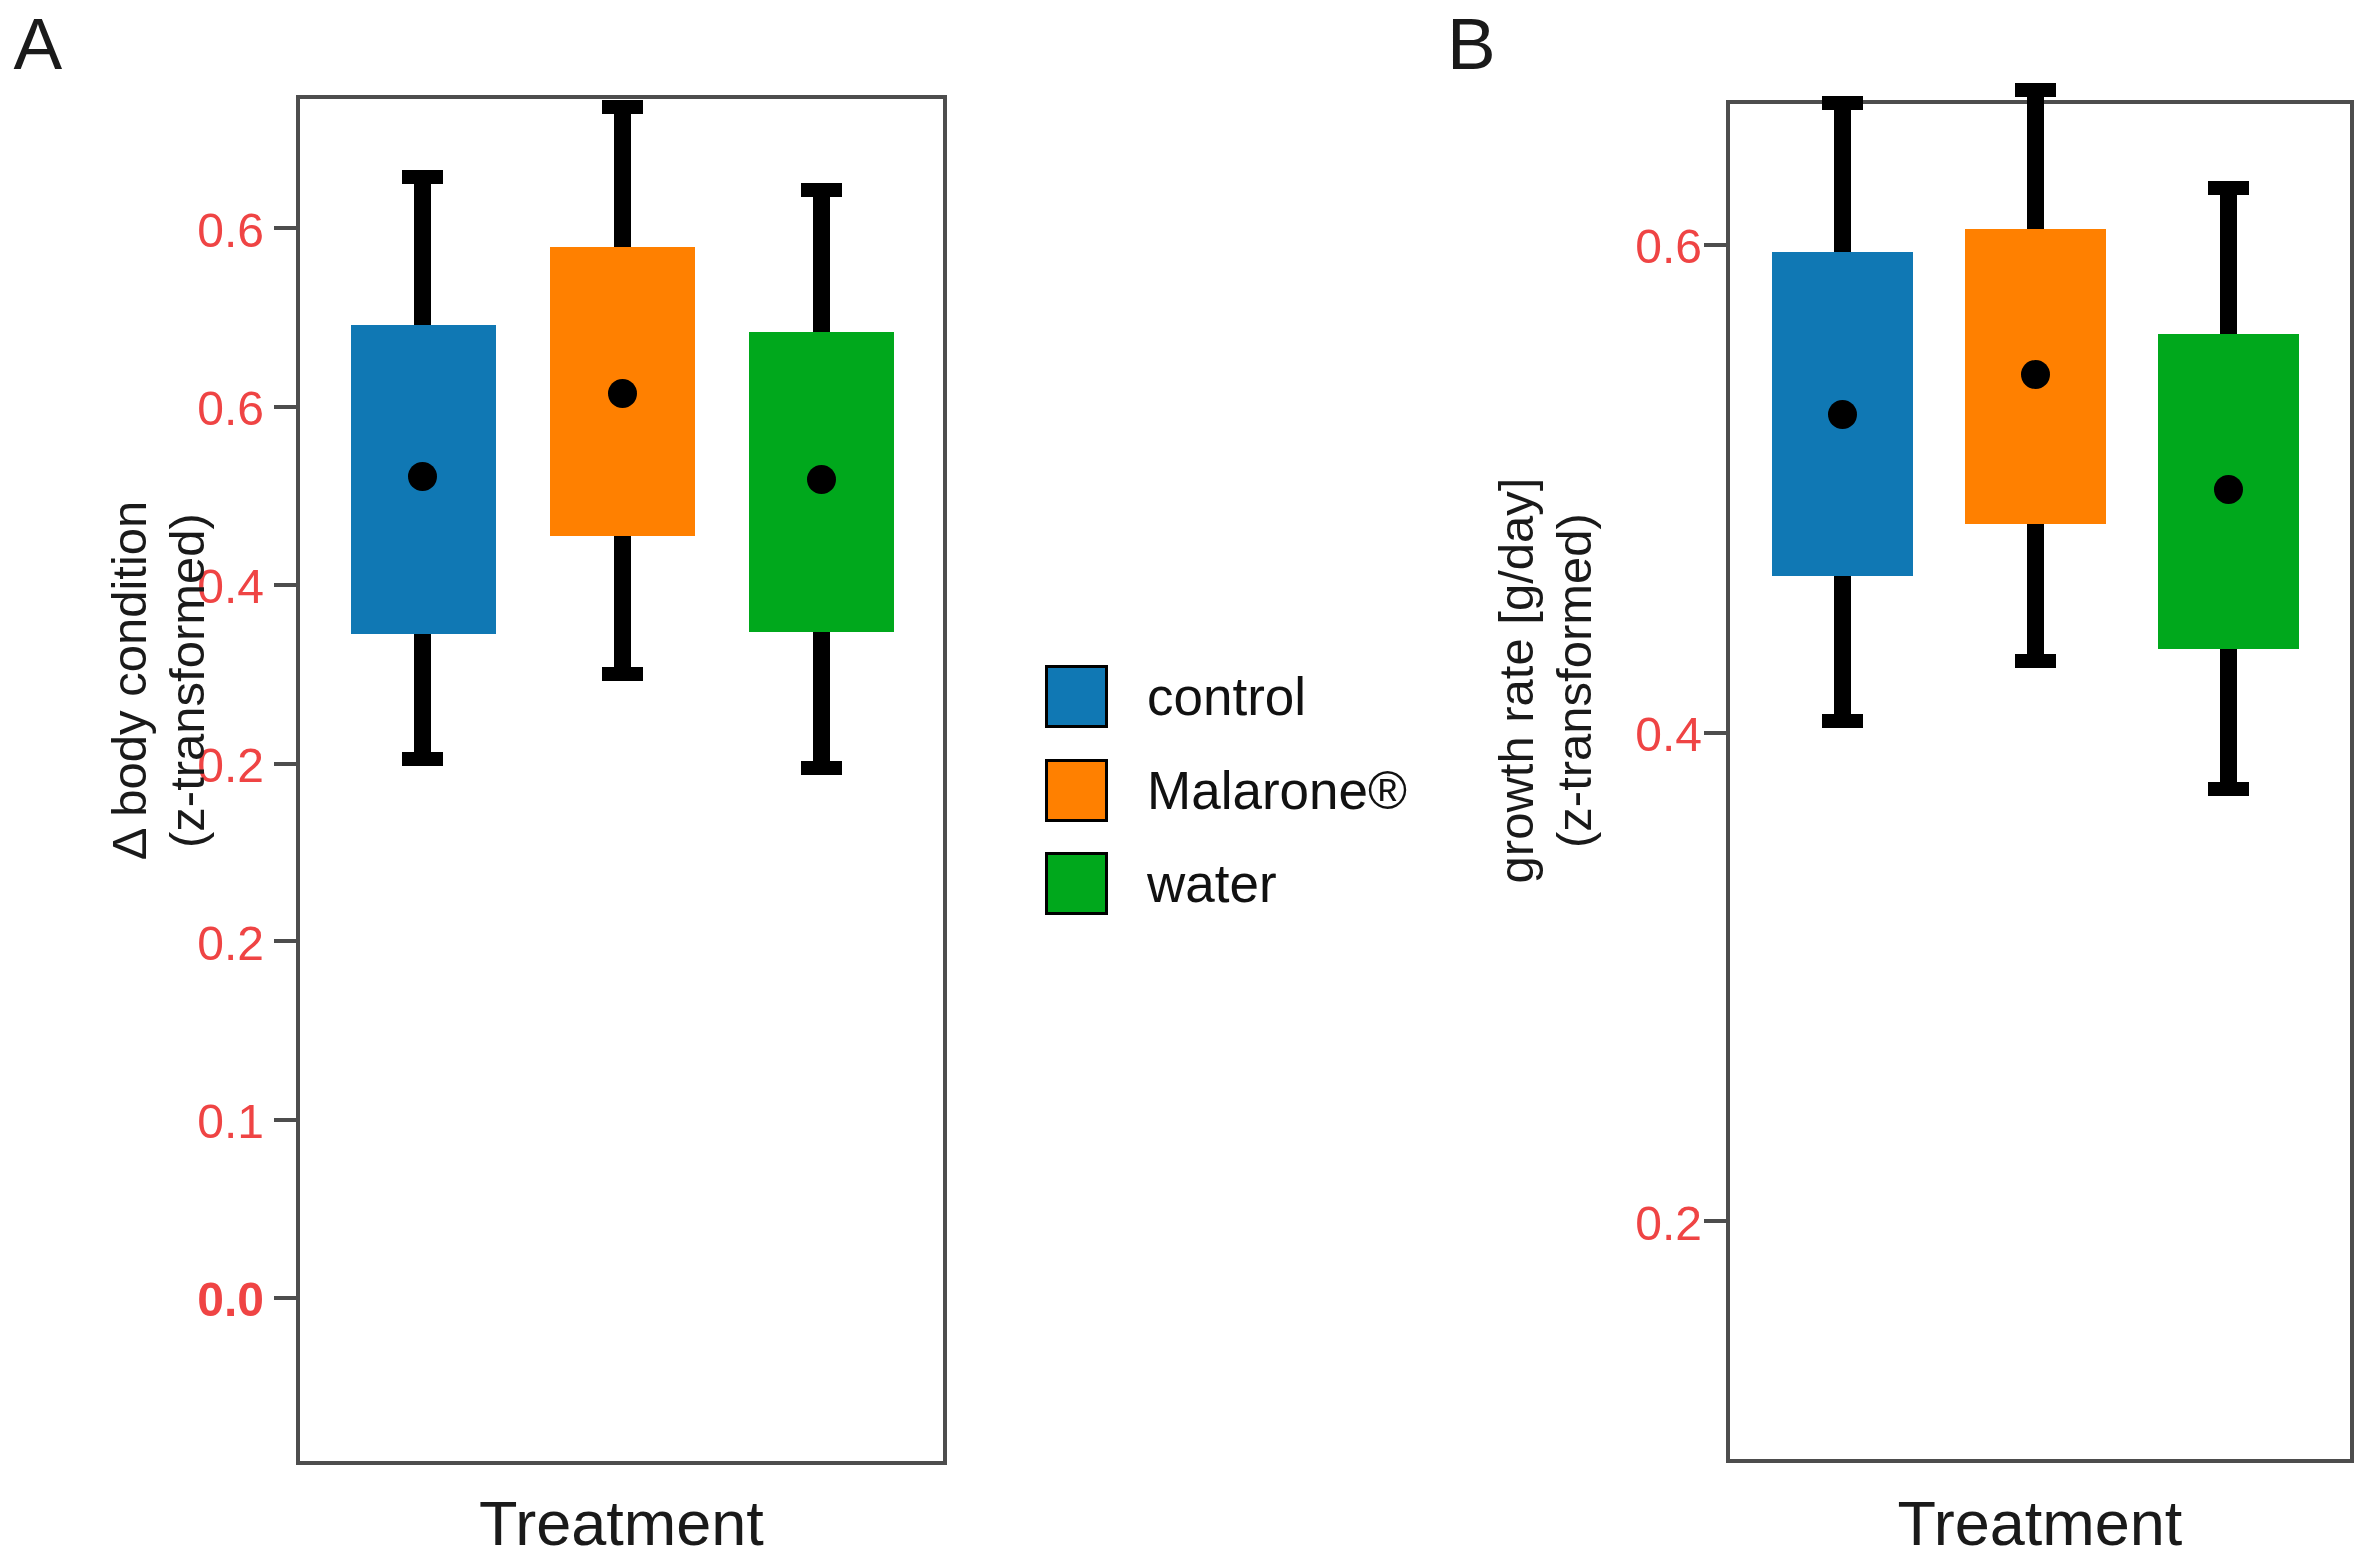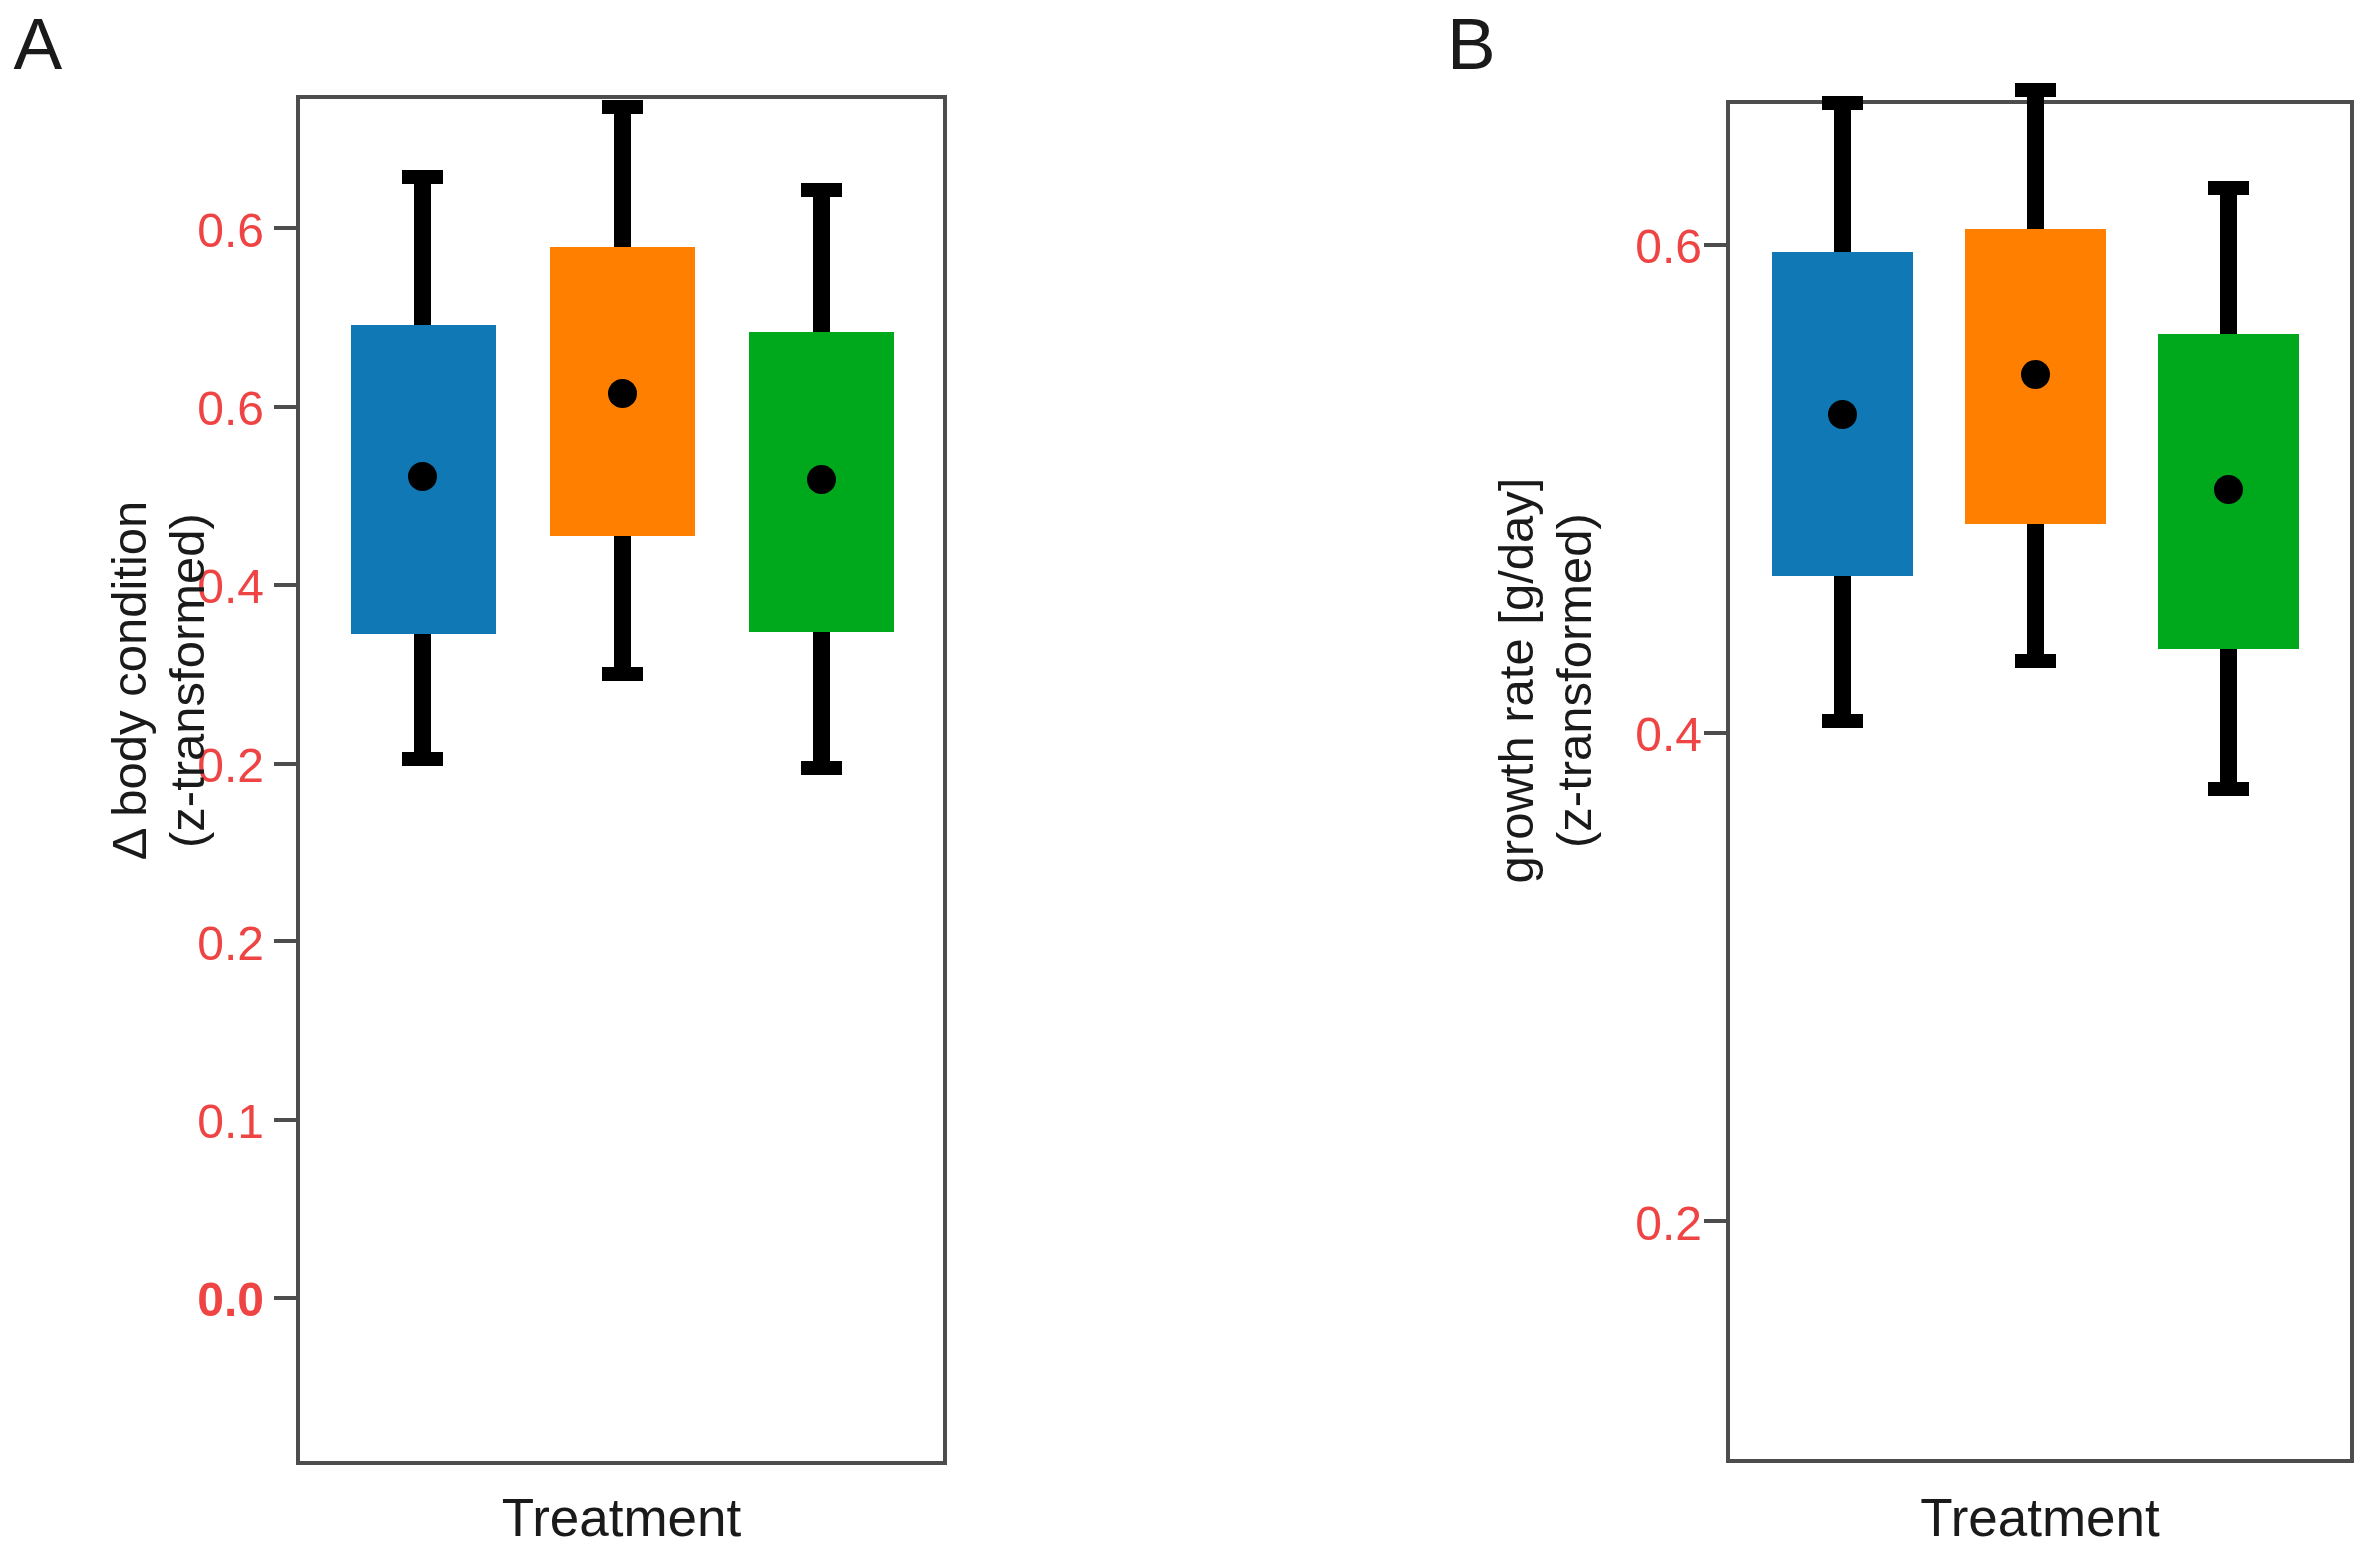--- a/index.html
+++ b/index.html
@@ -6,21 +6,21 @@
   body{width:2366px;height:1563px;font-family:"Liberation Sans",sans-serif;color:#000;overflow:hidden;}
   #fig{position:relative;width:2366px;height:1563px;background:#fff;}
 
   .panel-letter{position:absolute;font-size:73px;line-height:1;color:#1a1a1a;font-family:"Liberation Sans",sans-serif;}
 
   .plot-frame{position:absolute;box-sizing:border-box;border:4.3px solid #4d4d4d;background:#ffffff;}
 
   .tick-label{position:absolute;font-size:48px;color:#ef4444;text-align:right;font-family:"Liberation Sans",sans-serif;white-space:nowrap;}
   .tick-mark{position:absolute;background:#4d4d4d;height:4.3px;width:22px;}
 
-  .axis-title-x{position:absolute;font-size:53px;color:#1a1a1a;text-align:center;white-space:nowrap;}
+  .axis-title-x{position:absolute;font-size:63px;color:#1a1a1a;text-align:center;white-space:nowrap;}
   .axis-title-y{position:absolute;font-size:49px;color:#1a1a1a;white-space:nowrap;
         transform-origin:0 0;transform:rotate(-90deg);line-height:1.12;text-align:center;}
 
   .box{position:absolute;}
   .whisker{position:absolute;background:#000000;width:17px;}
   .cap{position:absolute;background:#000000;height:13.6px;width:41px;}
   .meandot{position:absolute;background:#000000;border-radius:50%;width:29px;height:29px;}
 
   .legend{position:absolute;}
   .legend-row{position:absolute;display:flex;align-items:center;}
@@ -73,20 +73,34 @@
   <div class="meandot" style="left:608px;top:379px;"></div>
 
   <div class="whisker" style="left:813px;top:183px;height:591px;"></div>
   <div class="cap" style="left:801px;top:183px;"></div>
   <div class="cap" style="left:801px;top:761px;"></div>
   <div class="box" style="left:749px;top:332px;width:145px;height:300px;background:#00A81C;"></div>
   <div class="meandot" style="left:807px;top:465px;"></div>
 
   <div class="axis-title-x" style="left:296px;top:1487px;width:651px;">Treatment</div>
 
+  <div class="legend" style="left:1045px;top:665px;width:400px;height:255px;">
+    <div class="legend-row" style="left:0;top:0;">
+      <span class="legend-key" style="background:#1078B4;"></span>
+      <span class="legend-label">control</span>
+    </div>
+    <div class="legend-row" style="left:0;top:94px;">
+      <span class="legend-key" style="background:#FF8000;"></span>
+      <span class="legend-label">Malarone®</span>
+    </div>
+    <div class="legend-row" style="left:0;top:187px;">
+      <span class="legend-key" style="background:#00A81C;"></span>
+      <span class="legend-label">water</span>
+    </div>
+  </div>
 
   <div class="panel-letter" style="left:1447px;top:6.8px;">B</div>
 
   <div class="plot-frame" style="left:1726px;top:100px;width:628px;height:1363px;"></div>
 
   <div class="tick-label" style="left:1566px;top:219px;width:136px;">0.6</div>
   <div class="tick-mark" style="left:1704px;top:243px;"></div>
 
   <div class="tick-label" style="left:1566px;top:707px;width:136px;">0.4</div>
   <div class="tick-mark" style="left:1704px;top:731px;"></div>

